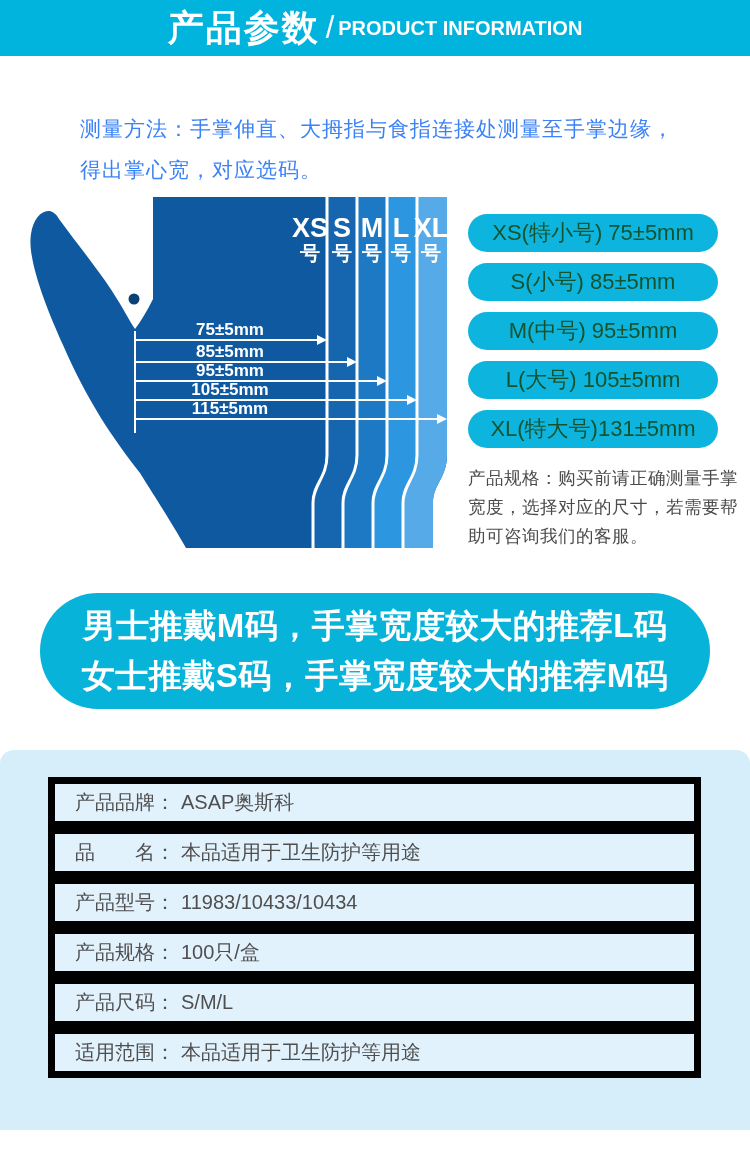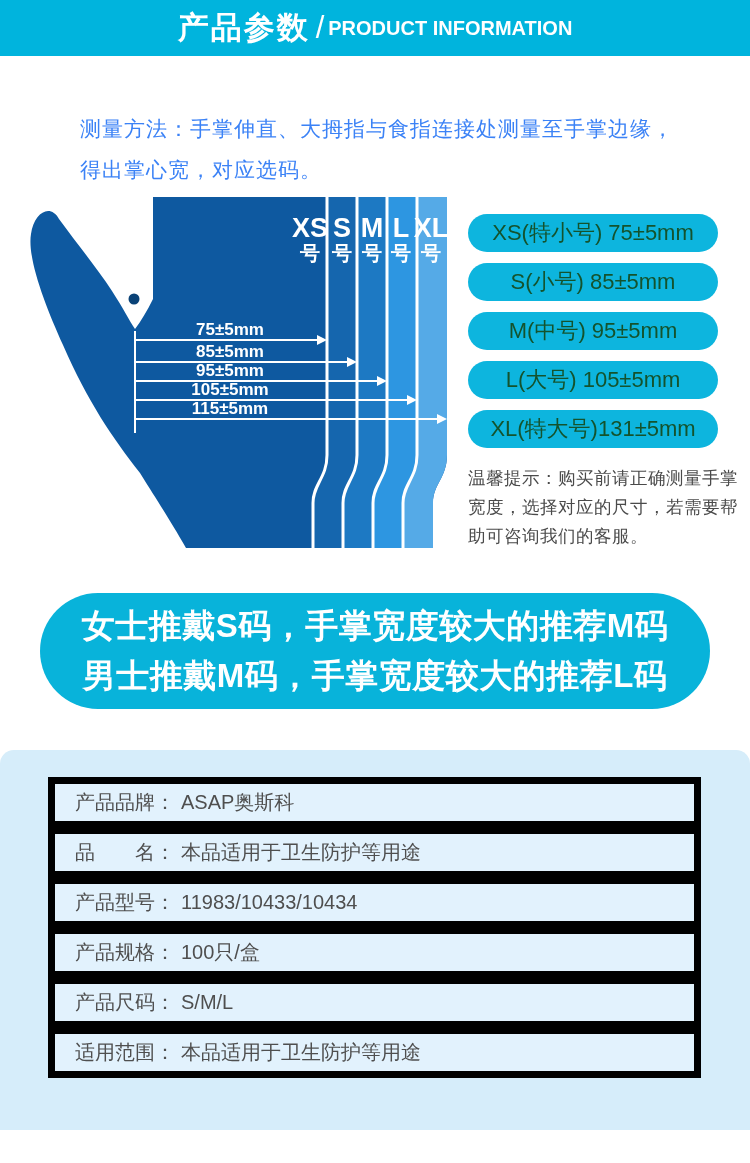--- a/index.html
+++ b/index.html
@@ -2,21 +2,21 @@
 <html><head>
 <meta charset="utf-8">
 <style>
   html,body{margin:0;padding:0;background:#ffffff;}
   body{font-family:"Liberation Sans","DejaVu Sans",sans-serif;}
   .page{position:relative;width:750px;height:1163px;background:#ffffff;overflow:hidden;}
 
   
   .header{position:absolute;left:0;top:0;width:750px;height:56px;background:#00b4dd;
           display:flex;align-items:center;justify-content:center;color:#ffffff;}
-  .header .cn{font-size:31px;font-weight:700;letter-spacing:2px;}
+  .header .cn{font-size:36px;font-weight:700;letter-spacing:2px;}
   .header .slash{font-size:31px;font-weight:400;margin:0 4px 0 6px;}
   .header .en{font-size:20px;font-weight:700;letter-spacing:0px;}
 
   
   .measure{position:absolute;left:80px;top:108px;color:#3b82f6;font-size:21px;
            font-weight:500;line-height:41px;letter-spacing:1px;}
 
   
   .glove{position:absolute;left:0;top:0;}
 
@@ -120,25 +120,25 @@
   </svg>
 
   <div class="pills">
     <div class="pill">XS(特小号) 75±5mm</div>
     <div class="pill">S(小号) 85±5mm</div>
     <div class="pill">M(中号) 95±5mm</div>
     <div class="pill">L(大号) 105±5mm</div>
     <div class="pill">XL(特大号)131±5mm</div>
   </div>
 
-  <div class="tip">温馨提示：购买前请正确测量手掌宽度，选择对应的尺寸，若需要帮助可咨询我们的客服。</div>
+  <div class="tip">产品规格：购买前请正确测量手掌宽度，选择对应的尺寸，若需要帮助可咨询我们的客服。</div>
 
   <div class="banner">
+    <div>男士推戴M码，手掌宽度较大的推荐L码</div>
     <div>女士推戴S码，手掌宽度较大的推荐M码</div>
-    <div>男士推戴M码，手掌宽度较大的推荐L码</div>
   </div>
 
   <div class="section">
     <div class="ptable">
       <div class="prow">
         <span class="lbl">产品品牌：</span>
         <span class="val">ASAP奥斯科</span>
       </div>
       <div class="prow">
         <span class="lbl">品　　名：</span>

